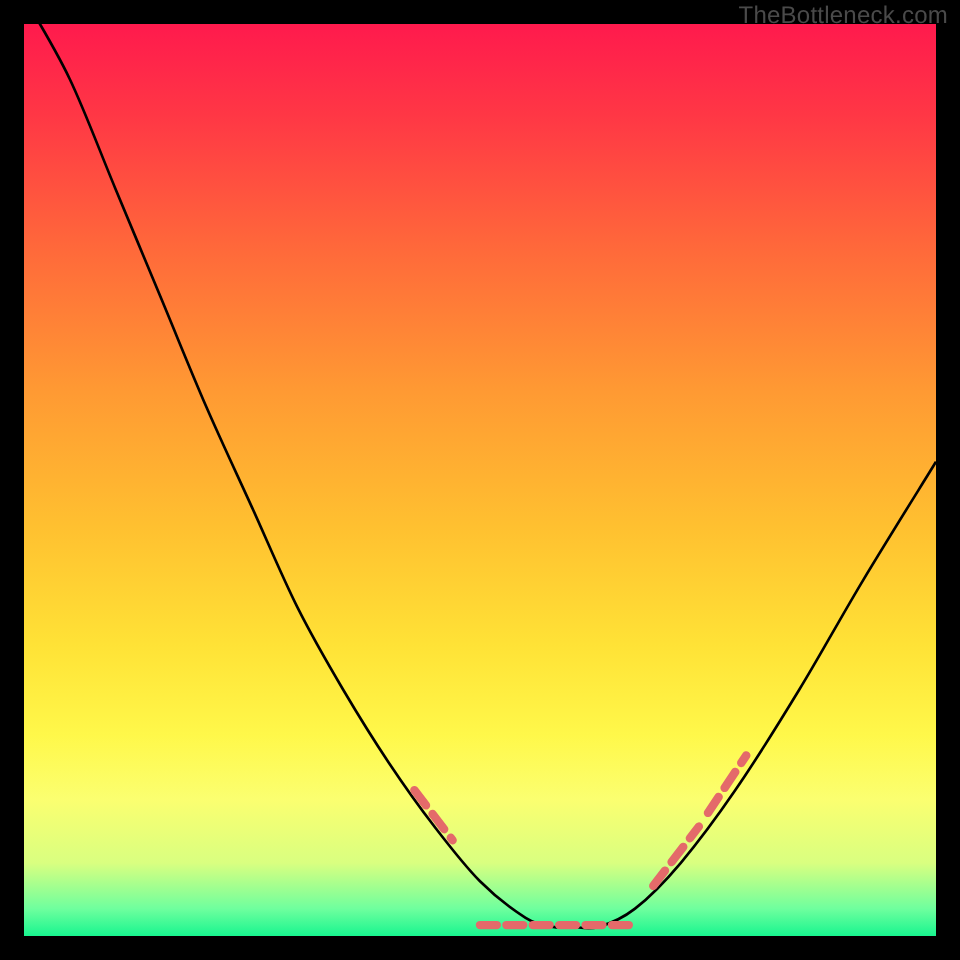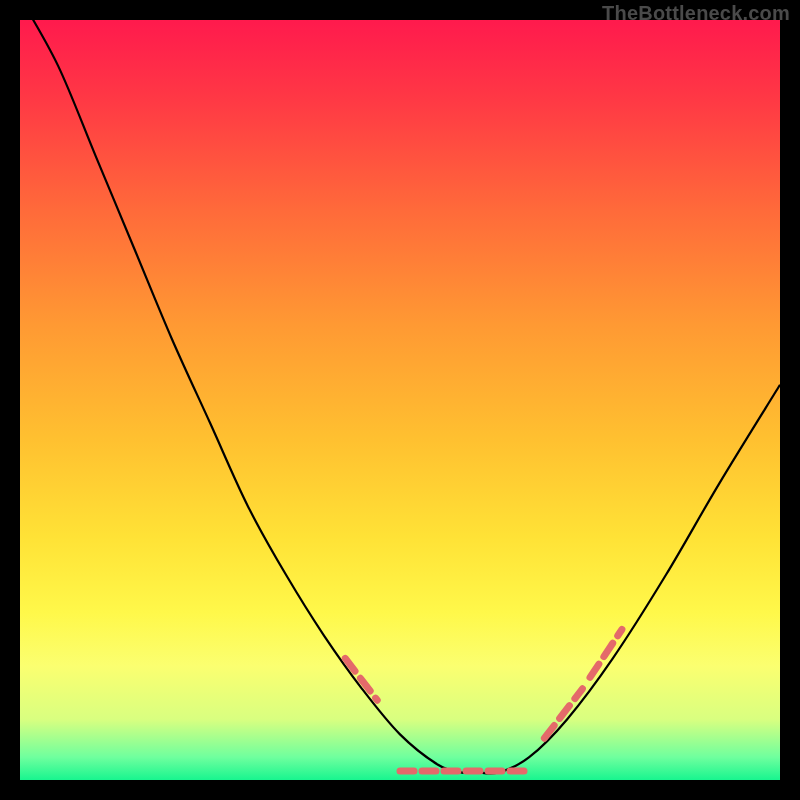--- a/index.html
+++ b/index.html
@@ -39,21 +39,21 @@
       #6fff9e 97%,
       #18f58f 100%
     );
   }
   .watermark {
     position: absolute;
     top: 2px;
     right: 10px;
     color: #4a4a4a;
     font-size: 20px;
-    font-weight: 700;
+    font-weight: 400;
     letter-spacing: 0.2px;
   }
   svg.curve {
     position: absolute;
     left: 0;
     top: 0;
     width: 760px;
     height: 760px;
     overflow: visible;
   }

